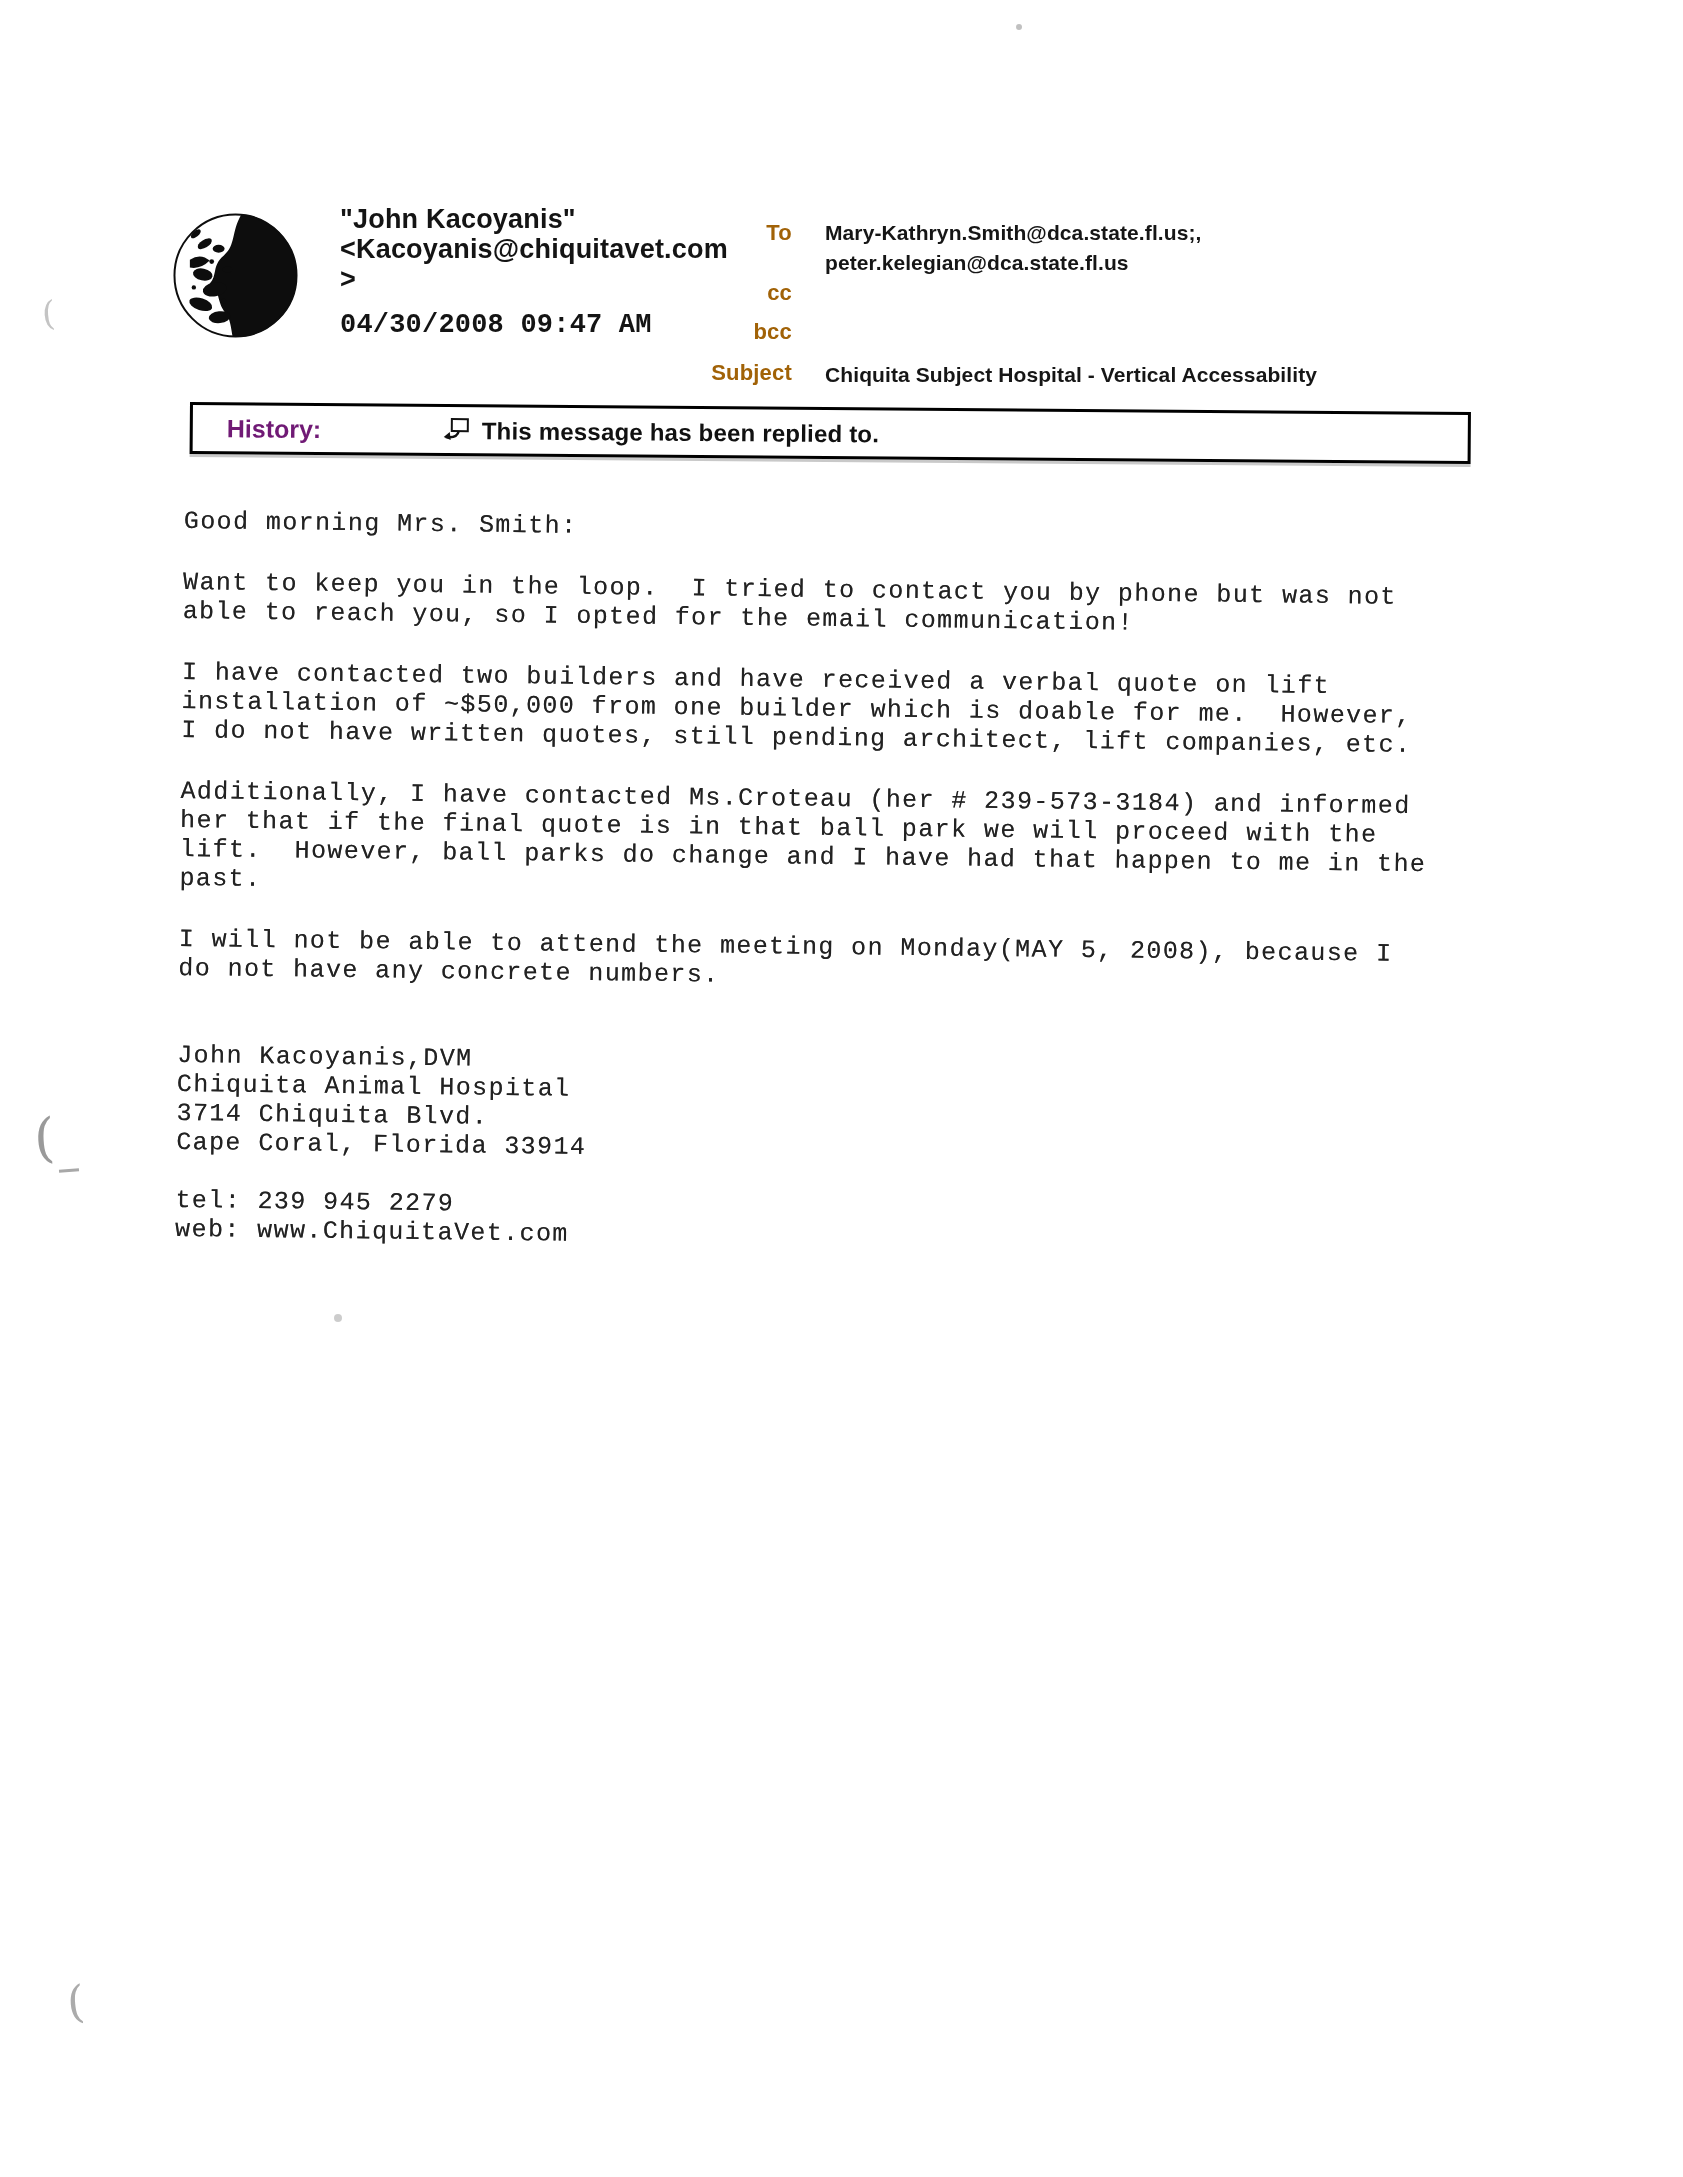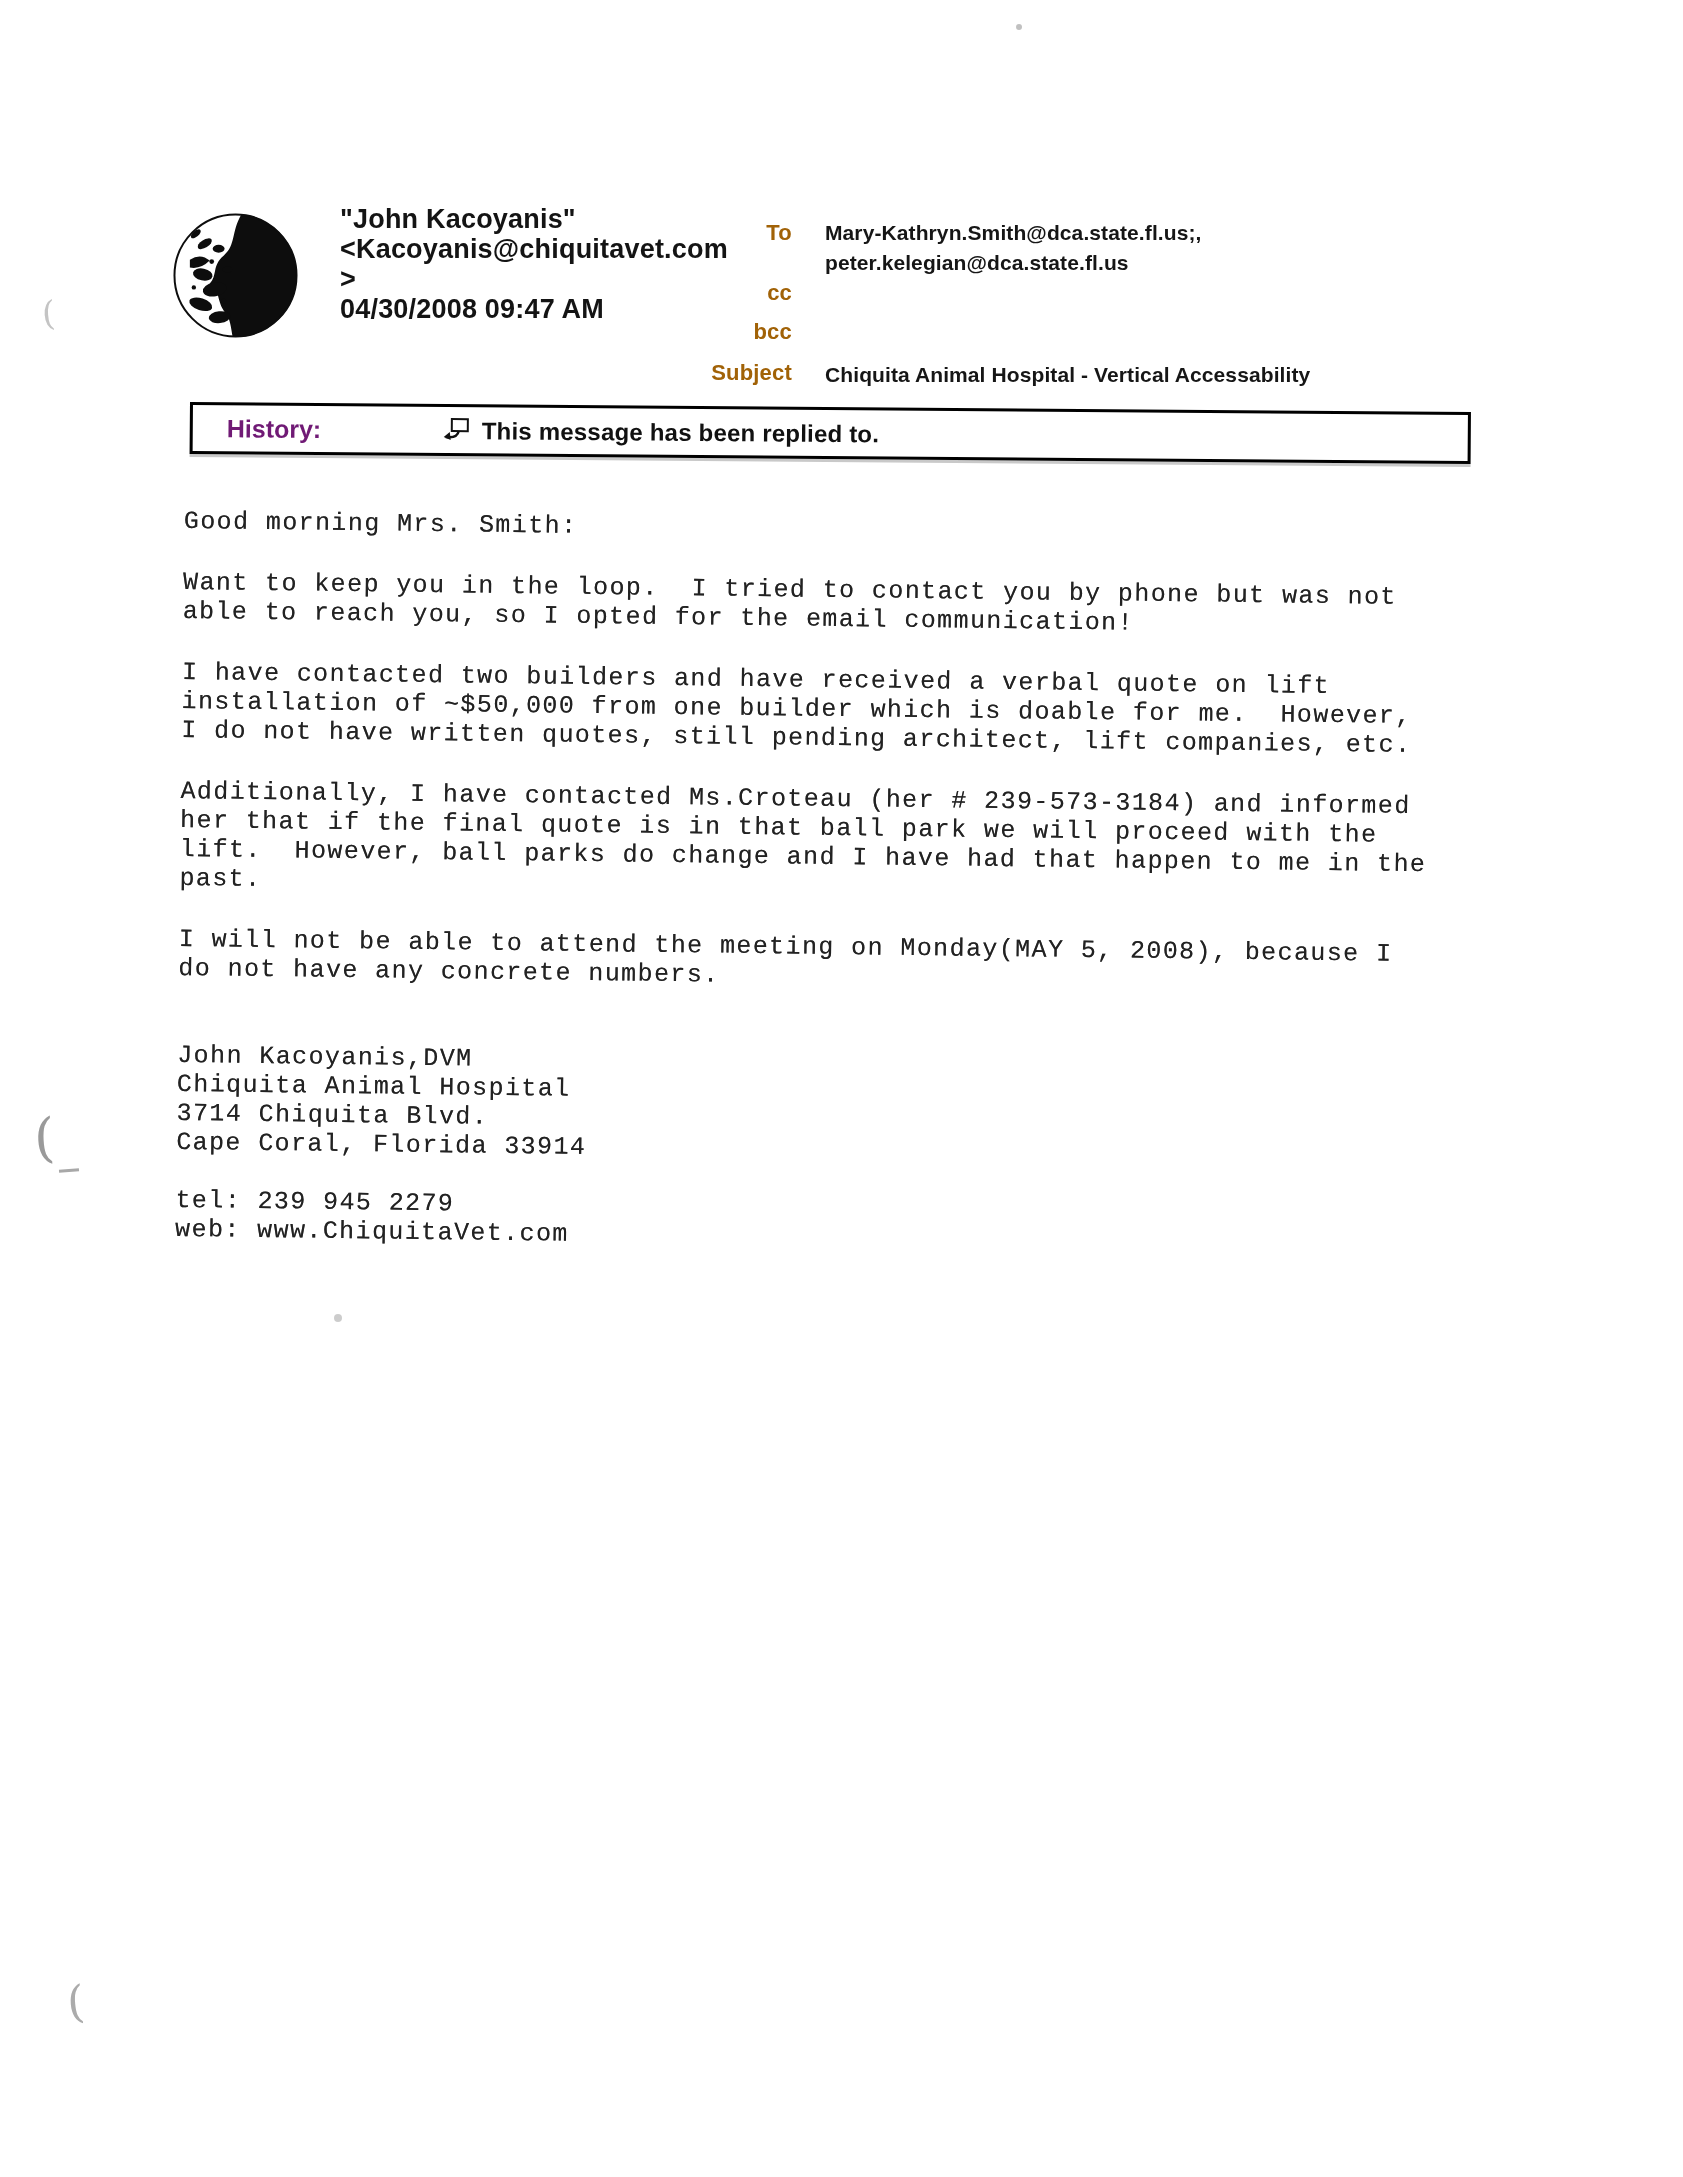--- a/index.html
+++ b/index.html
@@ -12,21 +12,21 @@
     color:#1a1a1a;
   }
   
   .globe{position:absolute;left:172px;top:211px;width:127px;height:129px;}
   
   .sender{
     position:absolute;left:340px;top:204px;
     font-size:27px;font-weight:bold;line-height:30px;
     letter-spacing:0.2px;color:#141414;
   }
-  .sender .date{margin-top:0;}
+  .sender .date{margin-top:16px;font-family:Liberation Mono, monospace;}
   
   .flabel{
     position:absolute;width:144px;text-align:right;
     font-size:22px;color:#a16207;font-weight:bold;letter-spacing:0.2px;
   }
   .fvalue{
     position:absolute;left:825px;width:614px;
     font-size:21px;line-height:30px;color:#161616;font-weight:bold;letter-spacing:0.1px;
   }
   .lbl-to{left:648px;top:220px;}
@@ -115,21 +115,21 @@
   </div>
 
   <div class="flabel lbl-to">To</div>
   <div class="fvalue val-to">
     <div>Mary-Kathryn.Smith@dca.state.fl.us;,</div>
     <div>peter.kelegian@dca.state.fl.us</div>
   </div>
   <div class="flabel lbl-cc">cc</div>
   <div class="flabel lbl-bcc">bcc</div>
   <div class="flabel lbl-subject">Subject</div>
-  <div class="fvalue val-subject">Chiquita Animal Hospital - Vertical Accessability</div>
+  <div class="fvalue val-subject">Chiquita Subject Hospital - Vertical Accessability</div>
 
   <div class="history-bar">
     <div class="history-label">History:</div>
     <svg class="reply-ic" viewBox="0 0 30 26" aria-hidden="true">
       <rect x="11" y="2" width="16" height="12" fill="#ffffff" stroke="#111" stroke-width="2"></rect>
       <path d="M18 14 C17 19 12 21 5 20" fill="none" stroke="#111" stroke-width="2.4"></path>
       <path d="M9 15 L3 20 L10 23 Z" fill="#111"></path>
     </svg>
     <div class="history-msg">This message has been replied to.</div>
   </div>

